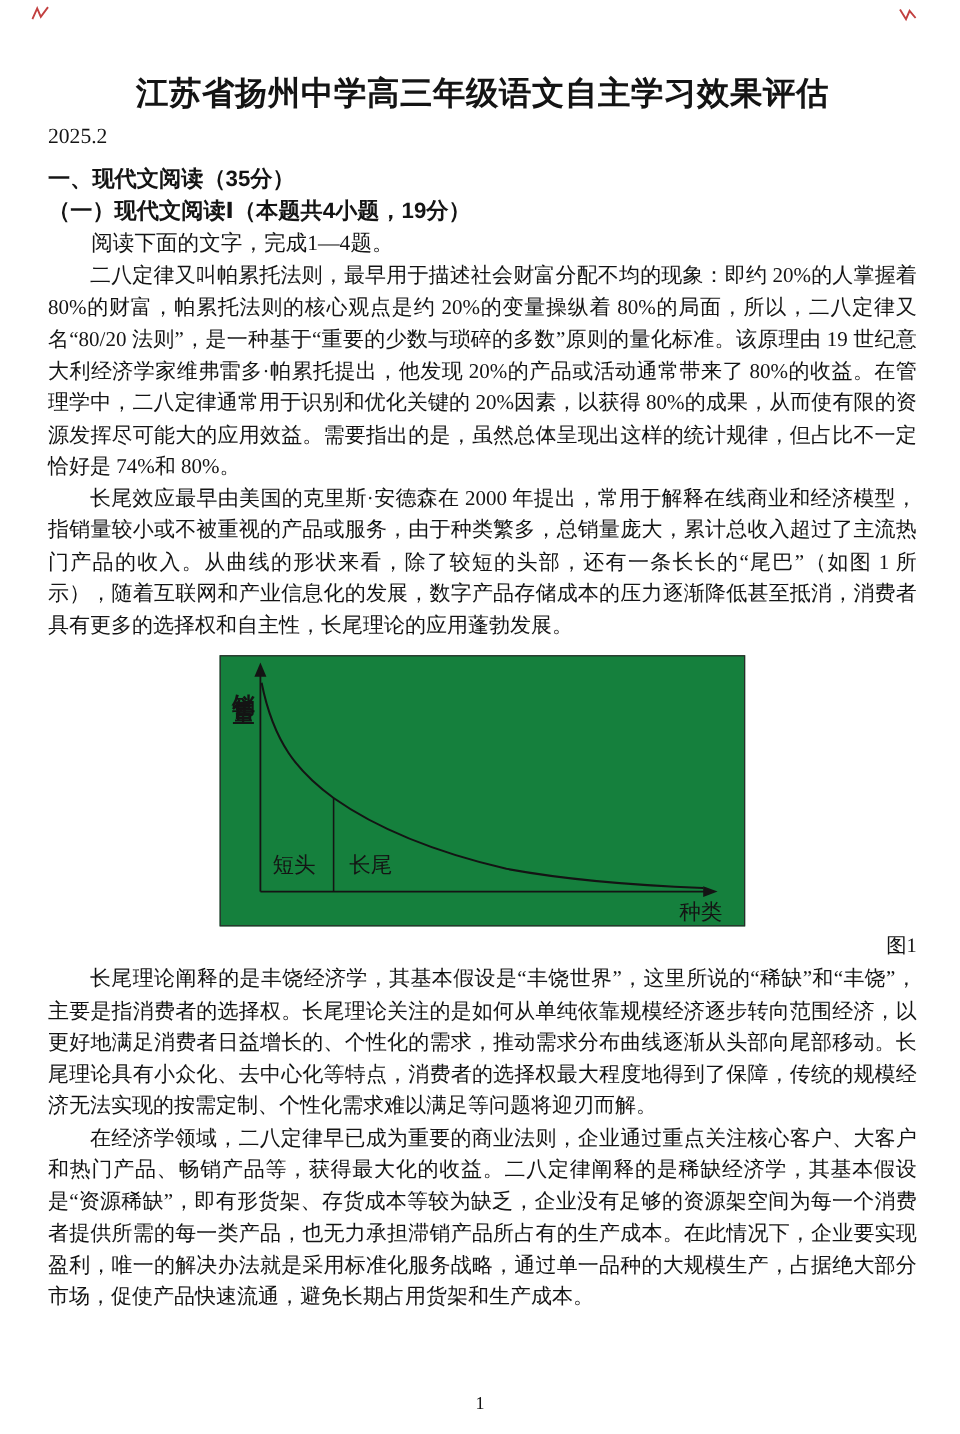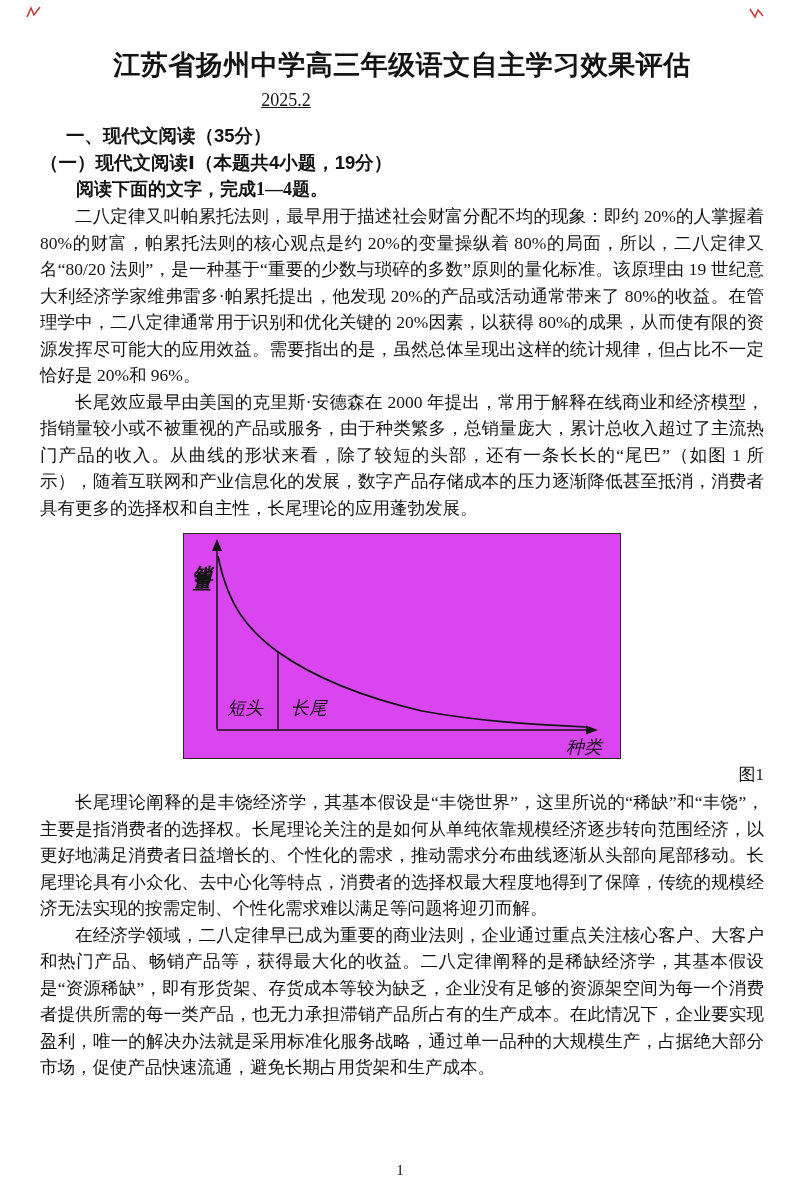--- a/index.html
+++ b/index.html
@@ -6,74 +6,71 @@
   html, body { margin: 0; padding: 0; }
   body {
     width: 800px; height: 1195px;
     background: #ffffff;
     font-family: "Liberation Serif", "DejaVu Serif", serif;
     color: #141414;
   }
   .page {
     position: relative;
     width: 800px; height: 1195px;
-    padding: 47px 36px 0 40px;
+    padding: 60px 36px 0 40px;
     overflow: hidden;
   }
   .red-mark { position: absolute; top: 5px; }
   .red-mark.left  { left: 26px; }
   .red-mark.right { right: 36px; }
 
   .title {
     margin: 0;
     font-size: 27px;
     font-weight: 700;
     text-align: center;
     letter-spacing: 0.5px;
     line-height: 36px;
   }
   .date {
     margin-top: 5px;
     font-size: 18px;
     line-height: 24px;
-    text-align: center;
+    text-align: left;
     padding-right: 232px;
-    text-decoration: underline;
   }
   .h-sec, .h-sub, .material-label {
     margin: 0;
     font-family: "Liberation Sans", "DejaVu Sans", sans-serif;
     font-weight: 700;
     font-size: 18.5px;
     line-height: 27px;
   }
-  .h-sec { margin-top: 10px; margin-left: 26px; }
+  .h-sec { margin-top: 10px; }
   .instruction {
     margin: 0;
     font-size: 18px;
     line-height: 27px;
     text-indent: 2em;
-    font-weight: bold;
   }
   .material-label { text-indent: 2em; }
   .para {
     margin: 0;
     font-size: 17.5px;
     line-height: 26.5px;
     text-align: justify;
     text-indent: 2em;
   }
 
   .figure-wrap { width: 438px; margin: 12px auto 2px; }
   .chart-box {
     position: relative;
     width: 438px; height: 226px;
     border: 1.5px solid #2a2a2a;
-    background: #d946ef;
-    font-style: italic;
+    background: #15803d;
   }
   .chart-box svg { display: block; position: absolute; left: 0; top: 0; }
   .y-label {
     position: absolute;
     left: 5px; top: 16px;
     writing-mode: vertical-rl;
     text-orientation: upright;
     font-size: 19px;
     font-weight: 600;
     letter-spacing: 4px;
@@ -109,21 +106,21 @@
       </svg>
   </span>
 
   <h1 class="title">江苏省扬州中学高三年级语文自主学习效果评估</h1>
   <div class="date">2025.2</div>
 
   <div class="h-sec">一、现代文阅读（35分）</div>
   <div class="h-sub">（一）现代文阅读Ⅰ（本题共4小题，19分）</div>
   <p class="instruction">阅读下面的文字，完成1—4题。</p>
 
-  <p class="para">二八定律又叫帕累托法则，最早用于描述社会财富分配不均的现象：即约 20%的人掌握着 80%的财富，帕累托法则的核心观点是约 20%的变量操纵着 80%的局面，所以，二八定律又名“80/20 法则”，是一种基于“重要的少数与琐碎的多数”原则的量化标准。该原理由 19 世纪意大利经济学家维弗雷多·帕累托提出，他发现 20%的产品或活动通常带来了 80%的收益。在管理学中，二八定律通常用于识别和优化关键的 20%因素，以获得 80%的成果，从而使有限的资源发挥尽可能大的应用效益。需要指出的是，虽然总体呈现出这样的统计规律，但占比不一定恰好是 20%和 96%。</p>
+  <p class="para">二八定律又叫帕累托法则，最早用于描述社会财富分配不均的现象：即约 20%的人掌握着 80%的财富，帕累托法则的核心观点是约 20%的变量操纵着 80%的局面，所以，二八定律又名“80/20 法则”，是一种基于“重要的少数与琐碎的多数”原则的量化标准。该原理由 19 世纪意大利经济学家维弗雷多·帕累托提出，他发现 20%的产品或活动通常带来了 80%的收益。在管理学中，二八定律通常用于识别和优化关键的 20%因素，以获得 80%的成果，从而使有限的资源发挥尽可能大的应用效益。需要指出的是，虽然总体呈现出这样的统计规律，但占比不一定恰好是 74%和 80%。</p>
   <p class="para">长尾效应最早由美国的克里斯·安德森在 2000 年提出，常用于解释在线商业和经济模型，指销量较小或不被重视的产品或服务，由于种类繁多，总销量庞大，累计总收入超过了主流热门产品的收入。从曲线的形状来看，除了较短的头部，还有一条长长的“尾巴”（如图 1 所示），随着互联网和产业信息化的发展，数字产品存储成本的压力逐渐降低甚至抵消，消费者具有更多的选择权和自主性，长尾理论的应用蓬勃发展。</p>
 
   <figure class="figure-wrap" style="margin-top:12px;">
     <div class="chart-box">
       <span class="y-label">销售量</span>
       <svg width="435" height="223" viewBox="0 0 435 223">
 
         <line x1="33" y1="196" x2="33" y2="14" stroke="#141414" stroke-width="1.5"></line>
         <polygon points="33,5 28,17 38,17" fill="#141414"></polygon>
 

